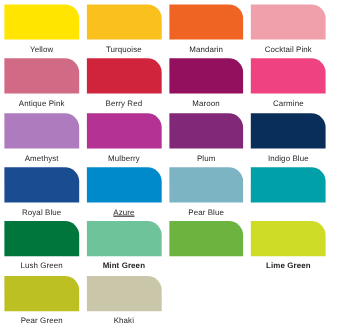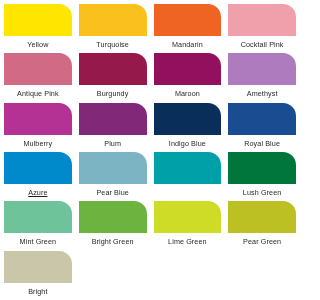--- a/index.html
+++ b/index.html
@@ -68,26 +68,30 @@
     </div>
     <div class="swatch-cell">
       <div class="swatch-chip" style="background: rgb(240, 160, 170);"></div>
       <div class="swatch-label" style="color: rgb(35, 31, 32);">Cocktail Pink</div>
     </div>
     <div class="swatch-cell">
       <div class="swatch-chip" style="background: rgb(209, 106, 132);"></div>
       <div class="swatch-label" style="color: rgb(35, 31, 32);">Antique Pink</div>
     </div>
     <div class="swatch-cell">
-      <div class="swatch-chip" style="background: rgb(150, 25, 75);"></div>
-      <div class="swatch-label" style="color: rgb(35, 31, 32);">Burgundy</div>
+      <div class="swatch-chip" style="background: rgb(208, 36, 60);"></div>
+      <div class="swatch-label" style="color: rgb(35, 31, 32);">Berry Red</div>
     </div>
     <div class="swatch-cell">
       <div class="swatch-chip" style="background: rgb(147, 16, 95);"></div>
       <div class="swatch-label" style="color: rgb(35, 31, 32);">Maroon</div>
+    </div>
+    <div class="swatch-cell">
+      <div class="swatch-chip" style="background: rgb(238, 67, 128);"></div>
+      <div class="swatch-label" style="color: rgb(35, 31, 32);">Carmine</div>
     </div>
     <div class="swatch-cell">
       <div class="swatch-chip" style="background: rgb(174, 124, 190);"></div>
       <div class="swatch-label" style="color: rgb(35, 31, 32);">Amethyst</div>
     </div>
     <div class="swatch-cell">
       <div class="swatch-chip" style="background: rgb(180, 50, 148);"></div>
       <div class="swatch-label" style="color: rgb(35, 31, 32);">Mulberry</div>
     </div>
     <div class="swatch-cell">
@@ -112,31 +116,30 @@
     </div>
     <div class="swatch-cell">
       <div class="swatch-chip" style="background: rgb(0, 160, 168);"></div>
     </div>
     <div class="swatch-cell">
       <div class="swatch-chip" style="background: rgb(0, 118, 60);"></div>
       <div class="swatch-label" style="color: rgb(35, 31, 32);">Lush Green</div>
     </div>
     <div class="swatch-cell">
       <div class="swatch-chip" style="background: rgb(110, 195, 154);"></div>
-      <div class="swatch-label" style="color: rgb(35, 31, 32);">Mint Green</div>
+      <div class="swatch-label" style="color: rgb(35, 31, 32); font-weight: bold;">Mint Green</div>
     </div>
     <div class="swatch-cell">
       <div class="swatch-chip" style="background: rgb(108, 179, 63);"></div>
-      <div class="swatch-label" style="color: rgb(35, 31, 32);">Bright Green</div>
     </div>
     <div class="swatch-cell">
       <div class="swatch-chip" style="background: rgb(206, 220, 40);"></div>
-      <div class="swatch-label" style="color: rgb(35, 31, 32);">Lime Green</div>
+      <div class="swatch-label" style="color: rgb(35, 31, 32); font-weight: bold;">Lime Green</div>
     </div>
     <div class="swatch-cell">
       <div class="swatch-chip" style="background: rgb(188, 192, 34);"></div>
       <div class="swatch-label" style="color: rgb(35, 31, 32);">Pear Green</div>
     </div>
     <div class="swatch-cell">
       <div class="swatch-chip" style="background: rgb(202, 198, 170);"></div>
-      <div class="swatch-label" style="color: rgb(35, 31, 32);">Bright</div>
+      <div class="swatch-label" style="color: rgb(35, 31, 32);">Khaki</div>
     </div>
   </div>
 
 </body></html>

